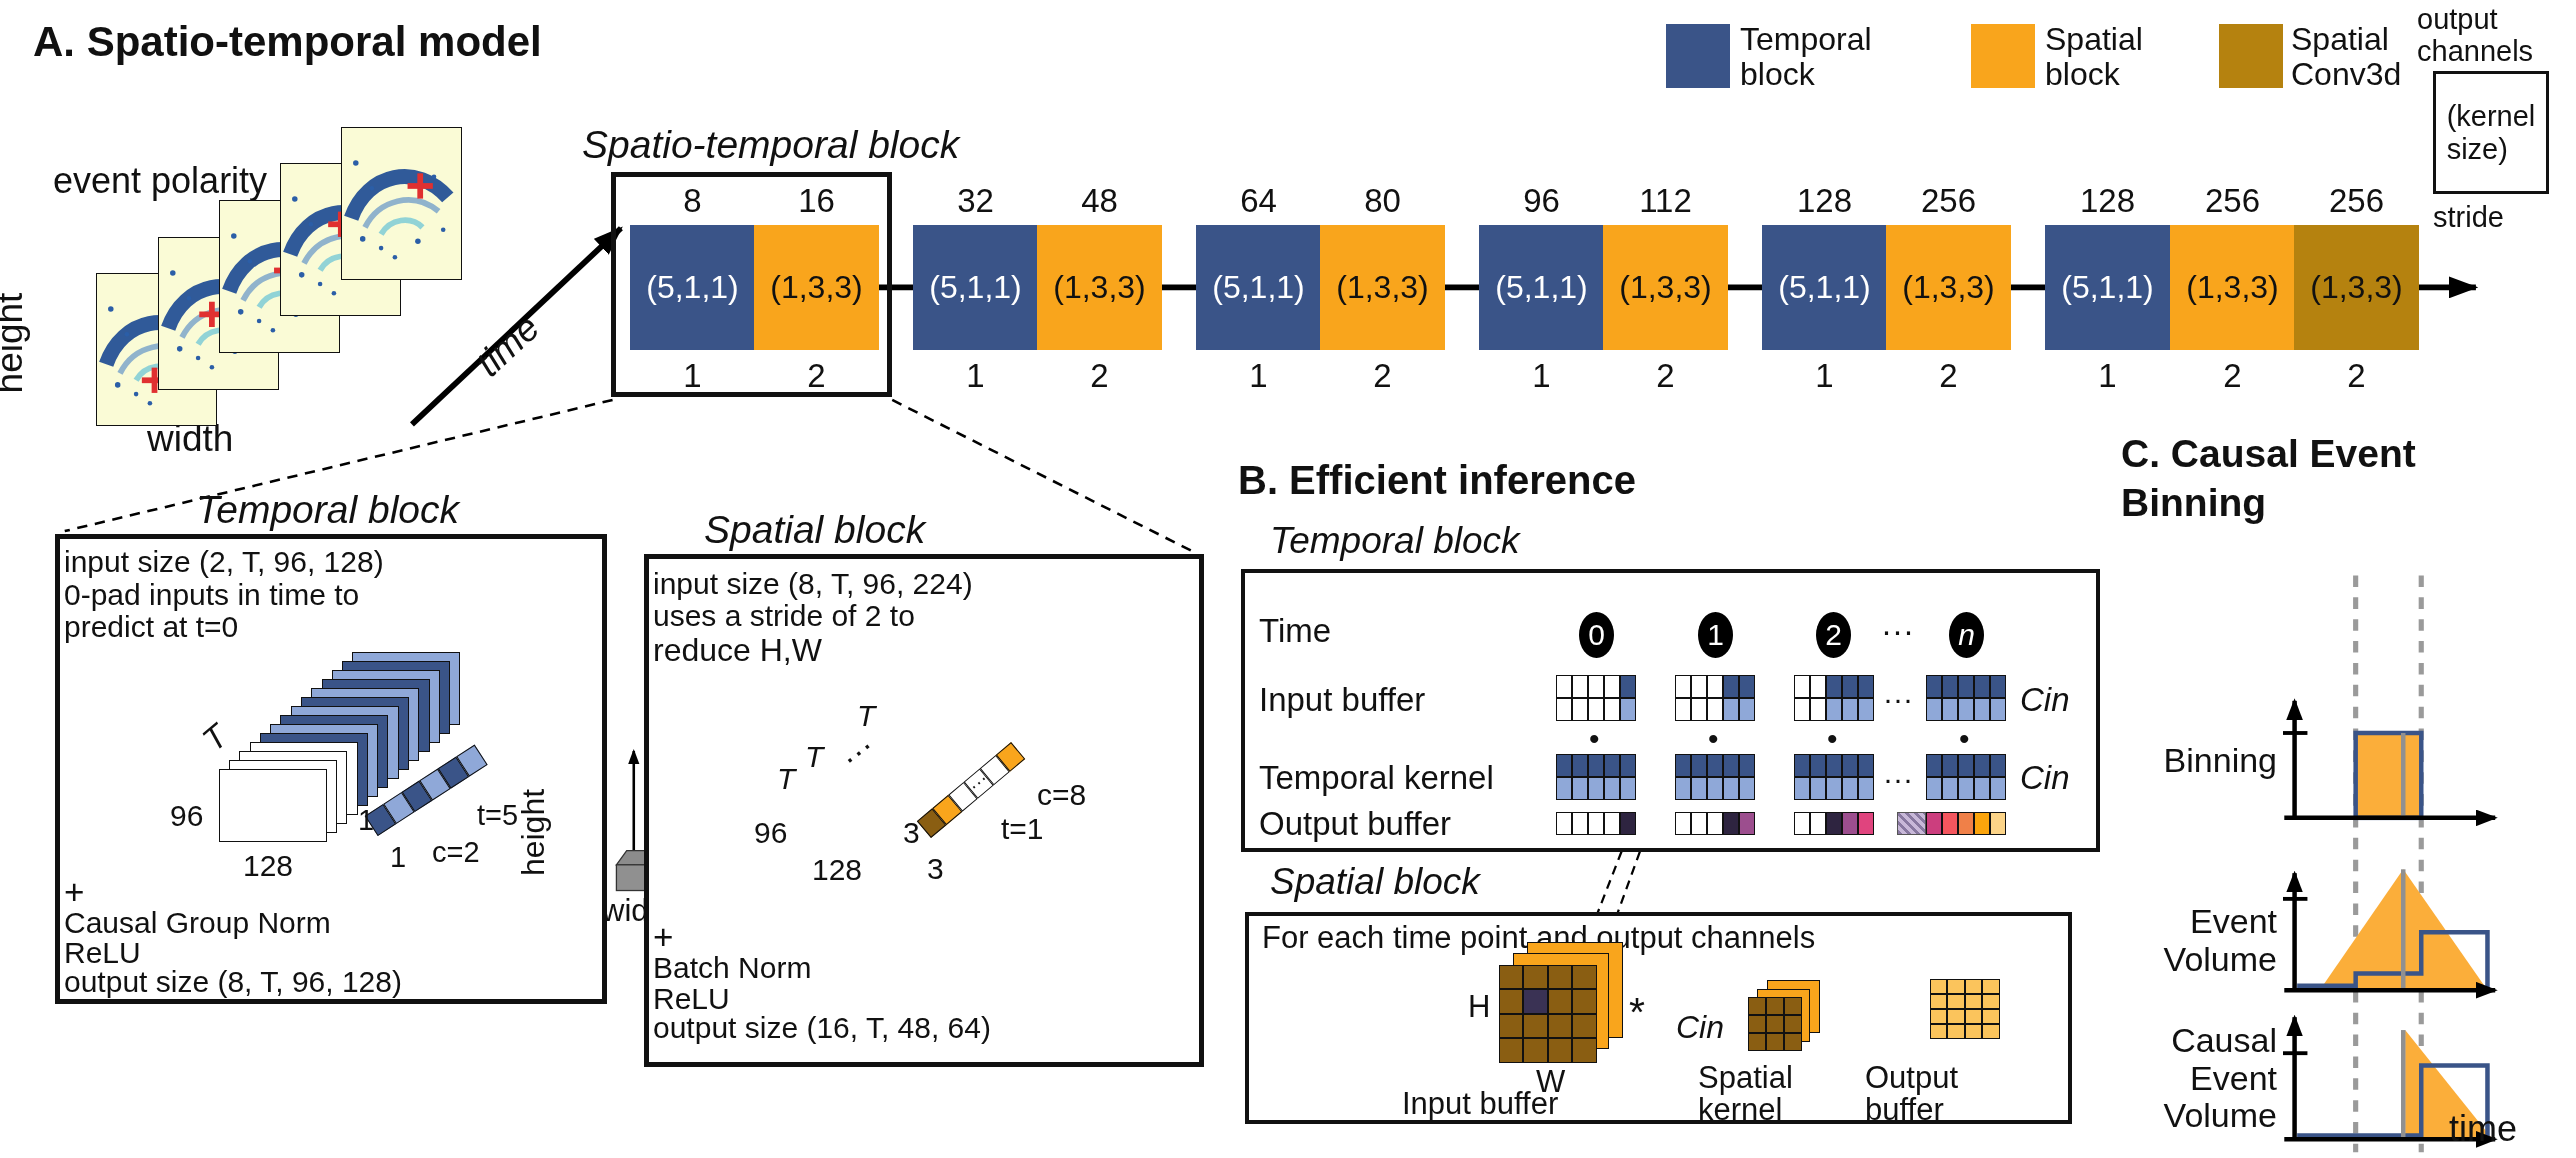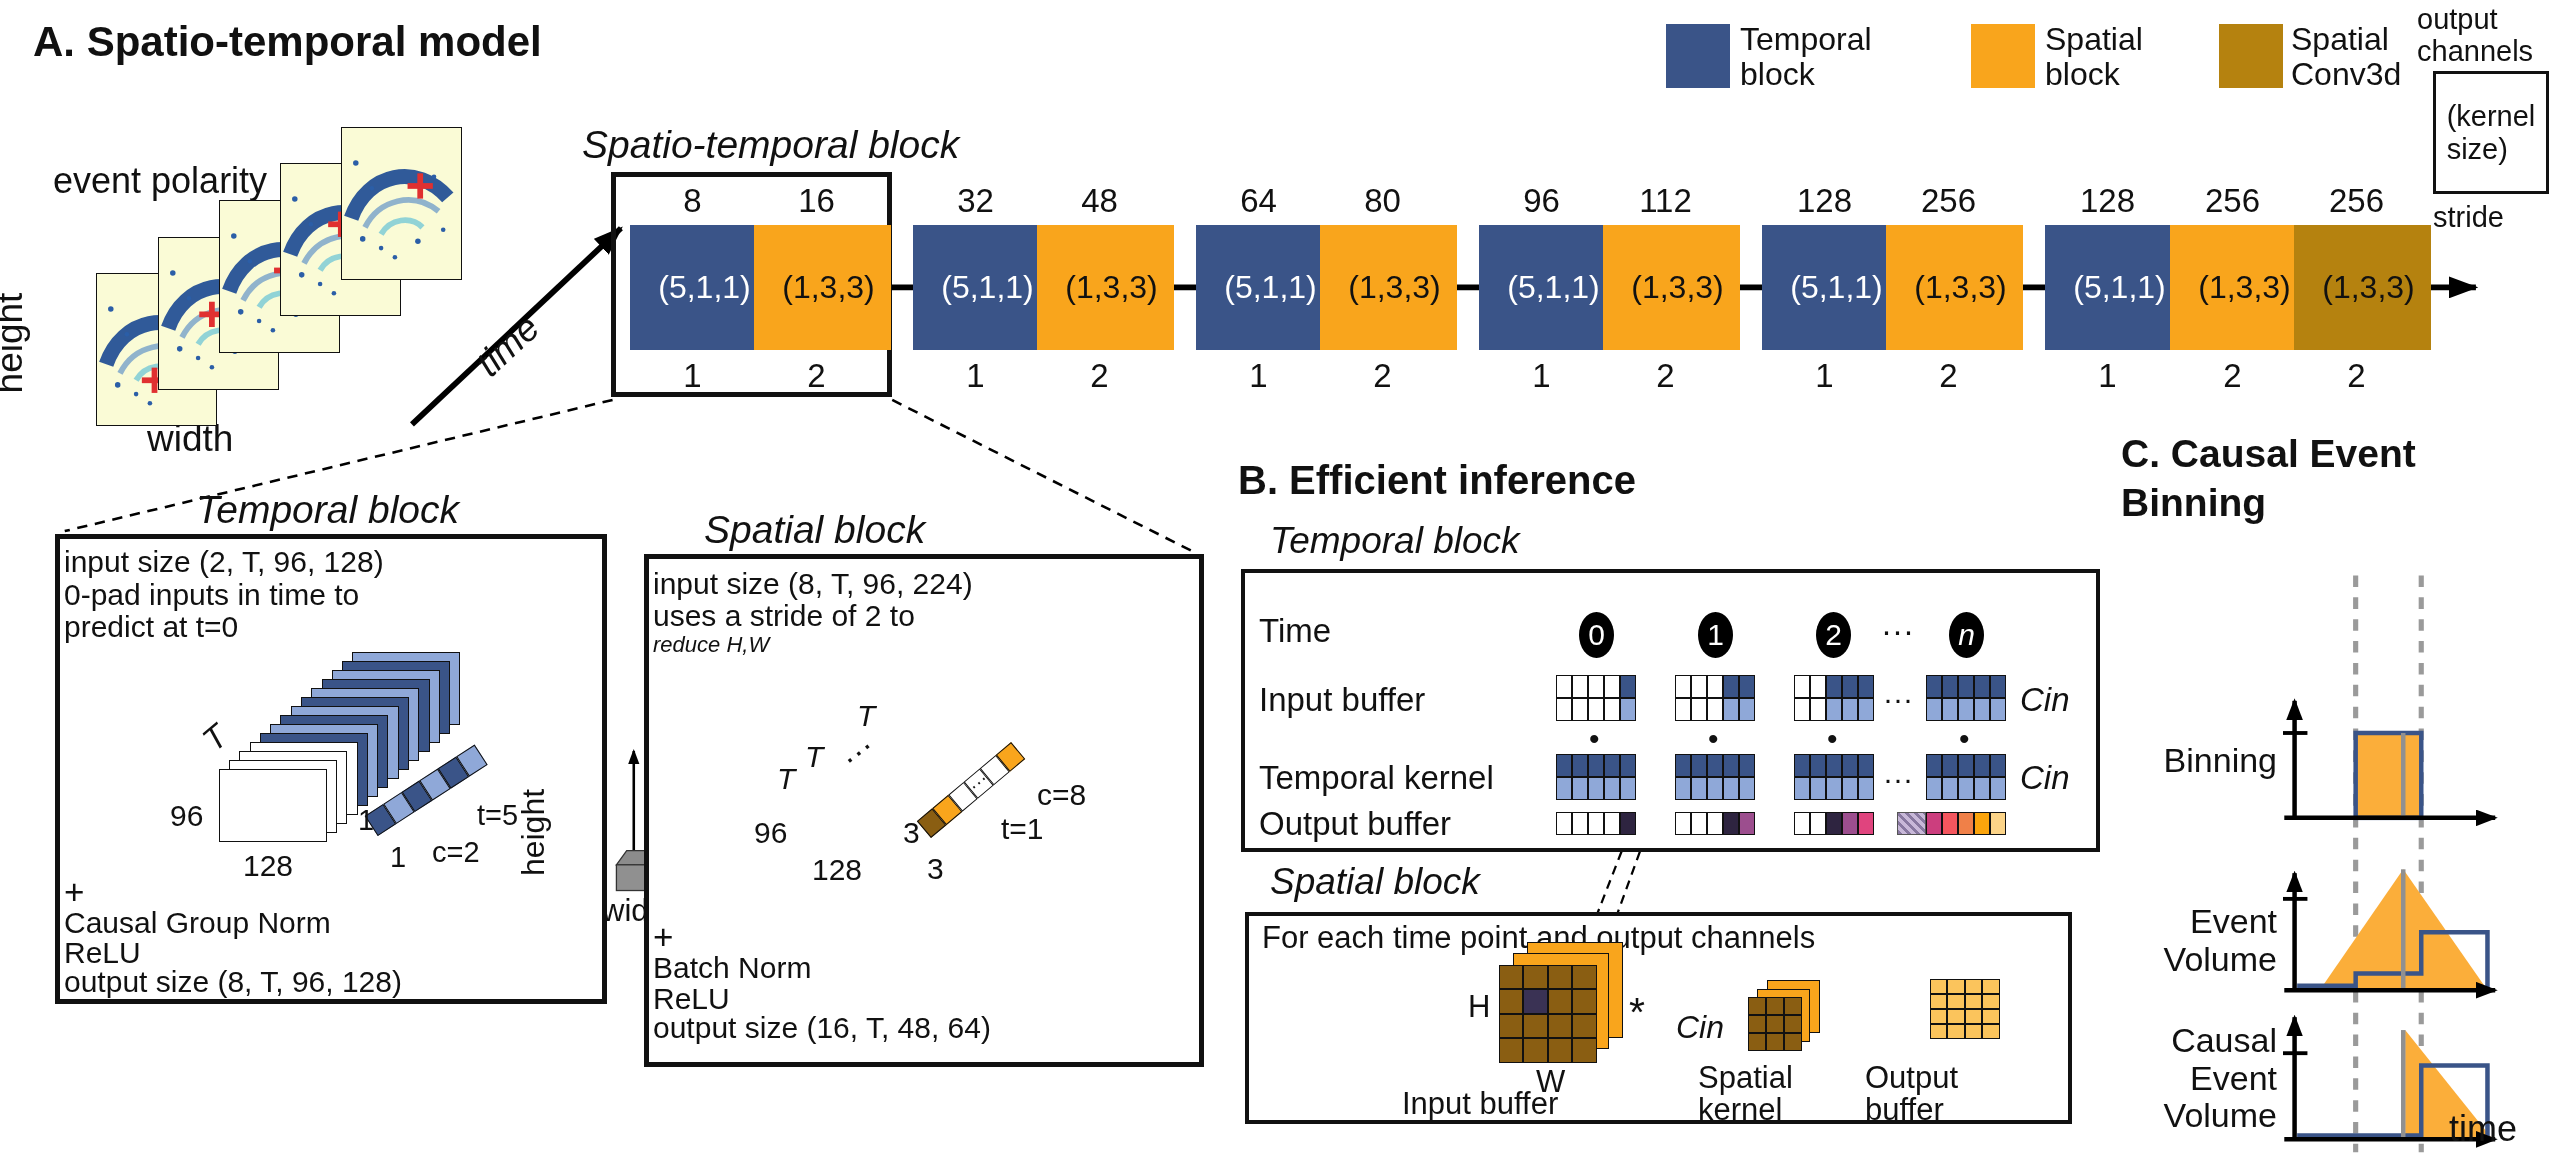--- a/index.html
+++ b/index.html
@@ -5,21 +5,21 @@
   html,body{margin:0;padding:0;background:#fff;}
   #fig{position:relative;width:2576px;height:1158px;background:#ffffff;
        font-family:"Liberation Sans",sans-serif;color:#111;overflow:hidden;}
   .abs{position:absolute;white-space:nowrap;}
   .ctr{}
   .bold{font-weight:bold;}
   .ital{font-style:italic;}
   svg.overlay{position:absolute;left:0;top:0;z-index:1;}
   .lay{position:absolute;left:0;top:0;z-index:2;width:100%;height:100%;pointer-events:none;}
   .lay *{pointer-events:auto;}
-  .blk{position:absolute;display:flex;align-items:center;justify-content:center;font-size:32px;padding-left:12px;}
+  .blk{position:absolute;display:flex;align-items:center;justify-content:center;font-size:32px;}
   .numlab{position:absolute;width:125px;text-align:center;font-size:33px;}
   .frame{position:absolute;border:1.9px solid #111;background:#FAFBD6;}
   .gridcell{box-sizing:border-box;border:1.3px solid #111;}
   .circleT{position:absolute;width:35px;height:46px;background:#000;border-radius:50%;
            color:#fff;display:flex;align-items:center;justify-content:center;font-size:30px;z-index:3;}
   .strip{position:absolute;display:flex;transform-origin:0 100%;}
   .strip span{display:block;height:100%;box-sizing:border-box;border:1.3px solid #111;border-left-width:0.6px;}
   .swatch{position:absolute;width:64px;height:64px;}
   .panel{position:absolute;border:5.1px solid #111;background:#fff;}
   .bbox{position:absolute;border:4.5px solid #111;background:#fff;}
@@ -315,21 +315,21 @@
     <div class="abs ctr" style="left:64px;top:965px;width:534px;font-size:30px;">output size (8, T, 96, 128)</div>
 
     <div class="abs" style="left:490px;top:814px;font-size:32px;transform:rotate(-90deg);">height</div>
     <div class="abs ital" style="left:642px;top:777px;font-size:31px;transform:rotate(-40deg);">time</div>
     <div class="abs" style="left:602px;top:893px;font-size:31px;">width</div>
 
     <div class="panel" style="left:644px;top:554px;width:560px;height:513px;box-sizing:border-box;"></div>
     <div class="abs ital" style="left:704px;top:508px;font-size:39px;">Spatial block</div>
     <div class="abs ctr" style="left:653px;top:567px;width:542px;font-size:30px;">input size (8, T, 96, 224)</div>
     <div class="abs ctr" style="left:653px;top:599px;width:542px;font-size:30px;">uses a stride of 2 to</div>
-    <div class="abs ctr" style="left:653px;top:632px;width:542px;font-size:22px;font-style:italic;">reduce H,W</div>
+    <div class="abs ctr" style="left:653px;top:632px;width:542px;font-size:32px;">reduce H,W</div>
     <div class="abs ital" style="left:857px;top:699px;font-size:30px;">T</div>
     <div class="abs ital" style="left:805px;top:740px;font-size:30px;">T</div>
     <div class="abs ital" style="left:777px;top:762px;font-size:30px;">T</div>
     <div class="abs" style="left:841px;top:733px;font-size:33px;transform:rotate(-38deg);">···</div>
     <div class="abs" style="left:754px;top:816px;font-size:30px;">96</div>
     <div class="abs" style="left:812px;top:853px;font-size:30px;">128</div>
     <div class="abs" style="left:903px;top:816px;font-size:30px;">3</div>
     <div class="abs" style="left:927px;top:852px;font-size:30px;">3</div>
     <div class="strip" style="left:931px;top:816px;width:123px;height:22px;transform:rotate(-40deg);">
       <span style="width:20.6px;background:#8A5E12;border-left-width:1.3px;"></span>

